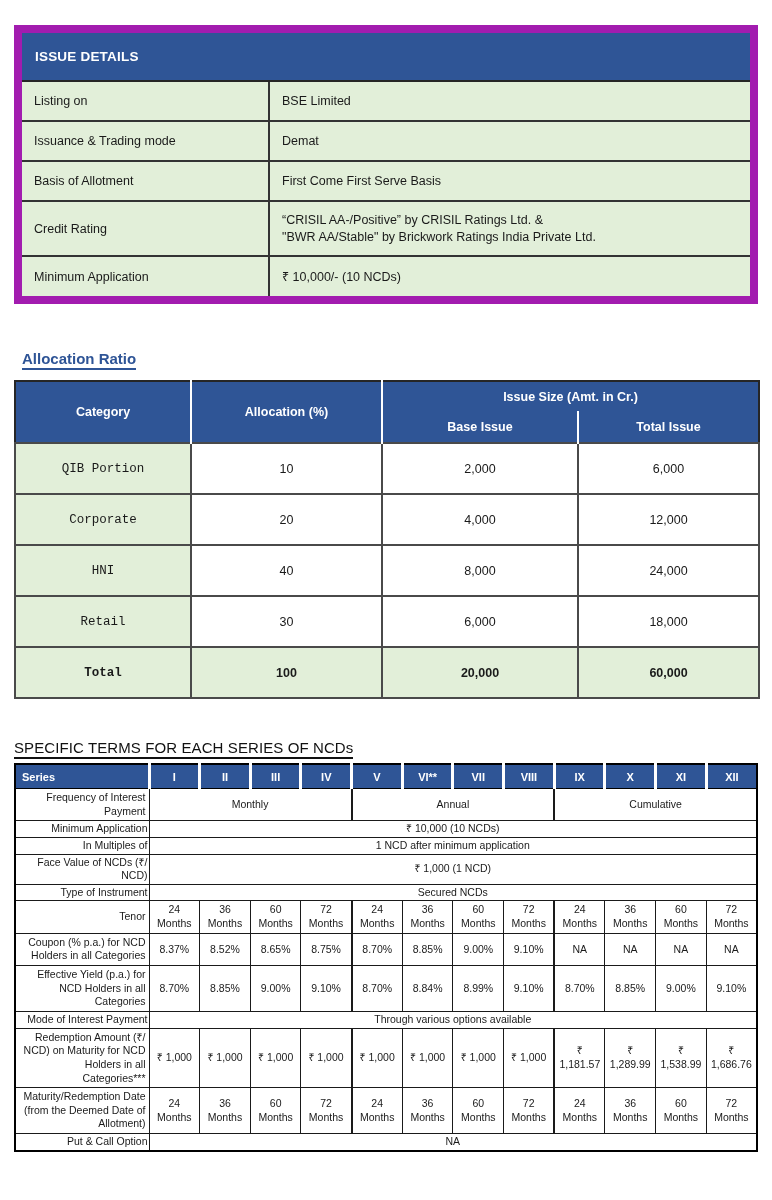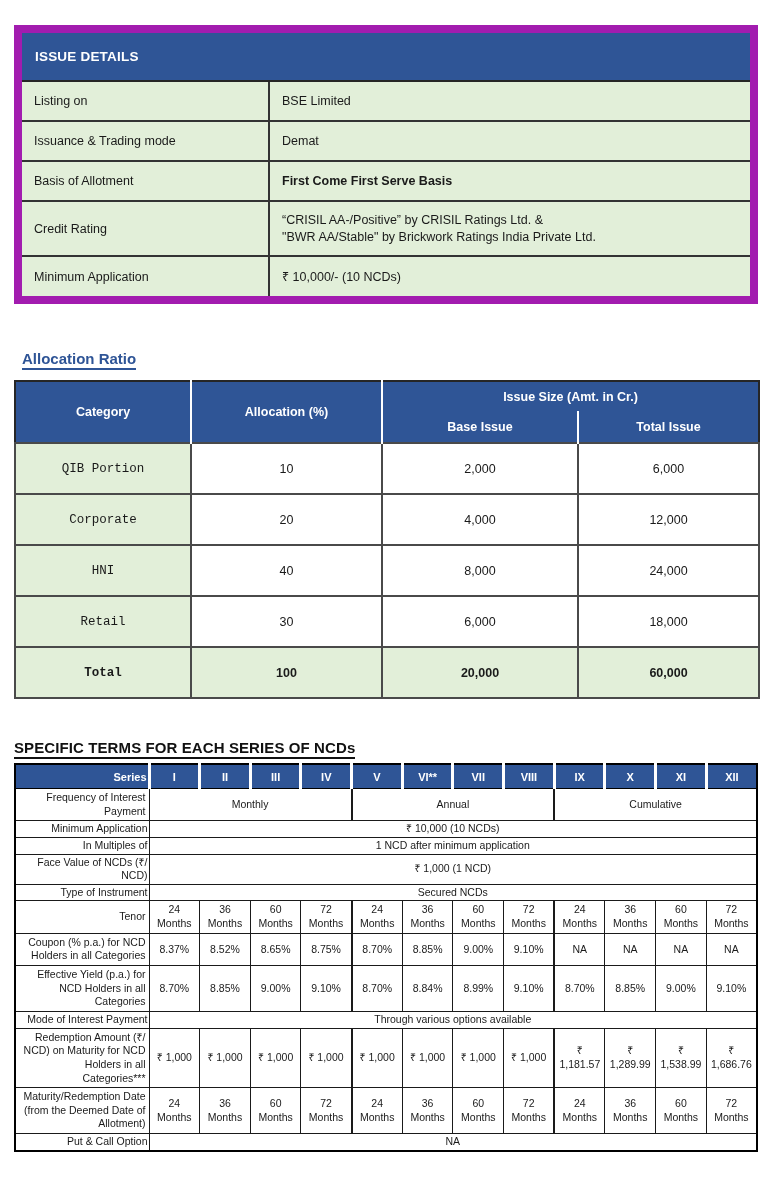--- a/index.html
+++ b/index.html
@@ -7,47 +7,47 @@
   .page{width:772px;}
 
   
   #t1{width:744px;margin:25px 14px 0 14px;border-collapse:collapse;border:8px solid #a21caf;}
   #t1 th.title{background:var(--blue);color:#ffffff;text-align:left;font-size:13.5px;
       font-weight:bold;height:47px;padding:0 0 0 13px;letter-spacing:.2px;border:2px solid #262626;}
   #t1 td{background:var(--green);border:2px solid #333333;font-size:12.5px;
       padding:8px 12px;vertical-align:middle;}
   #t1 td.label{width:222px;}
   #t1 tr{height:40px;}
-  #t1 td.value.bold{font-weight:bold;}
+  #t1 td.value.bold{font-weight:normal;}
   #t1 td.value div{margin:3px 0;}
 
   
   .h-alloc-wrap{margin:46px 0 10px 22px;}
   .h-alloc{display:inline-block;color:#2E5496;font-size:15px;font-weight:bold;
       border-bottom:2px solid #2E5496;padding-bottom:1px;}
   .h-terms-wrap{margin:40px 0 4px 14px;}
-  .h-terms{display:inline-block;color:#111111;font-size:15px;font-weight:bold;
+  .h-terms{display:inline-block;color:#111111;font-size:15px;font-weight:normal;
       border-bottom:2px solid #111111;padding-bottom:1px;letter-spacing:.1px;}
 
   
   #t2{width:744px;margin:0 14px;border-collapse:collapse;border:2px solid #262626;table-layout:fixed;}
   #t2 col.c1{width:176px;} #t2 col.c2{width:191px;} #t2 col.c3{width:196px;} #t2 col.c4{width:181px;}
   #t2 th{background:var(--blue);color:#ffffff;font-size:12.5px;font-weight:bold;text-align:center;vertical-align:middle;}
   #t2 thead tr.r1{height:30px;} #t2 thead tr.r2{height:32px;}
   #t2 th.sep{border-right:2px solid #ffffff;}
   #t2 tbody td{border:2px solid #4a4a4a;background:#ffffff;font-size:12.5px;
       text-align:center;vertical-align:middle;height:47px;}
   #t2 tbody td.cat{background:var(--green);font-family:Liberation Mono, monospace;}
   #t2 tbody tr.total-row td{background:var(--green);font-weight:bold;}
 
   
   #t3{width:744px;margin:0 14px;border-collapse:collapse;border:2px solid #000000;table-layout:fixed;font-size:10.5px;}
   #t3 thead th{background:var(--blue);color:#ffffff;font-weight:bold;height:21px;
       border-right:3px solid #ffffff;border-bottom:1px solid #000000;text-align:center;font-size:11px;}
-  #t3 thead th.slabel{text-align:right;padding-left:6px;}
+  #t3 thead th.slabel{text-align:left;padding-left:6px;}
   #t3 thead th:last-child{border-right:none;}
   #t3 td{border:1px solid #1a1a1a;text-align:center;vertical-align:middle;
       padding:2px 1px;line-height:1.3;background:#ffffff;}
   #t3 td.rlabel{text-align:right;padding:2px 3px;border-right:1px solid #1a1a1a;}
   #t3 td.ge{border-right:2px solid #1a1a1a;}
   #t3 tr.tight td{padding:1px 1px;}
 
   :root{--blue:#2F5596;--green:#E2EFD9;}
 </style>
 </head>

